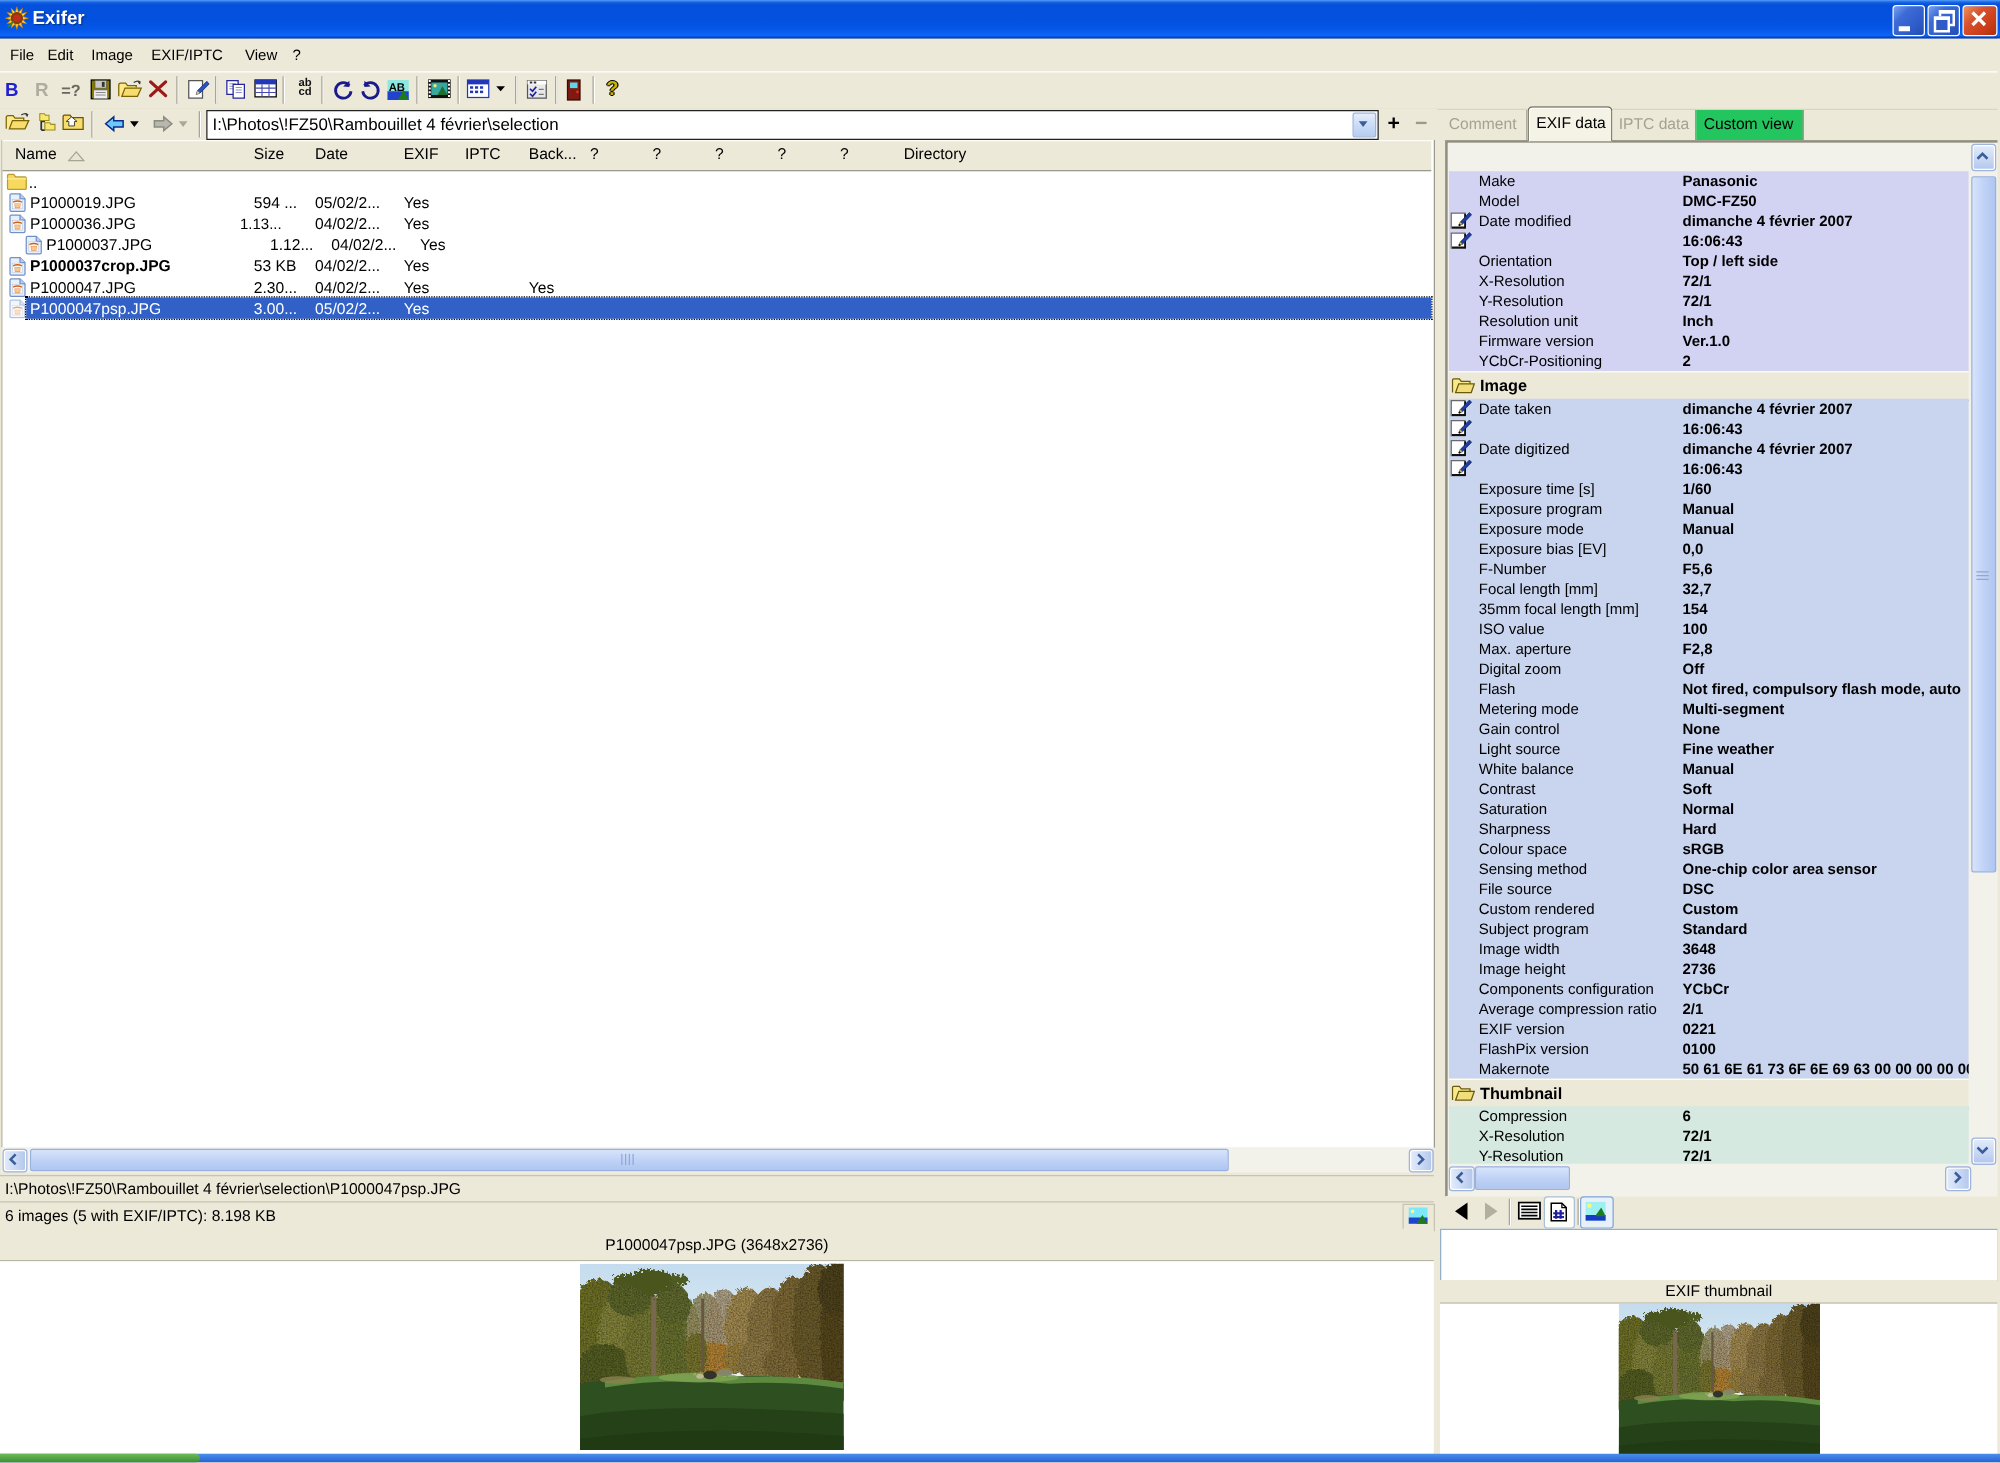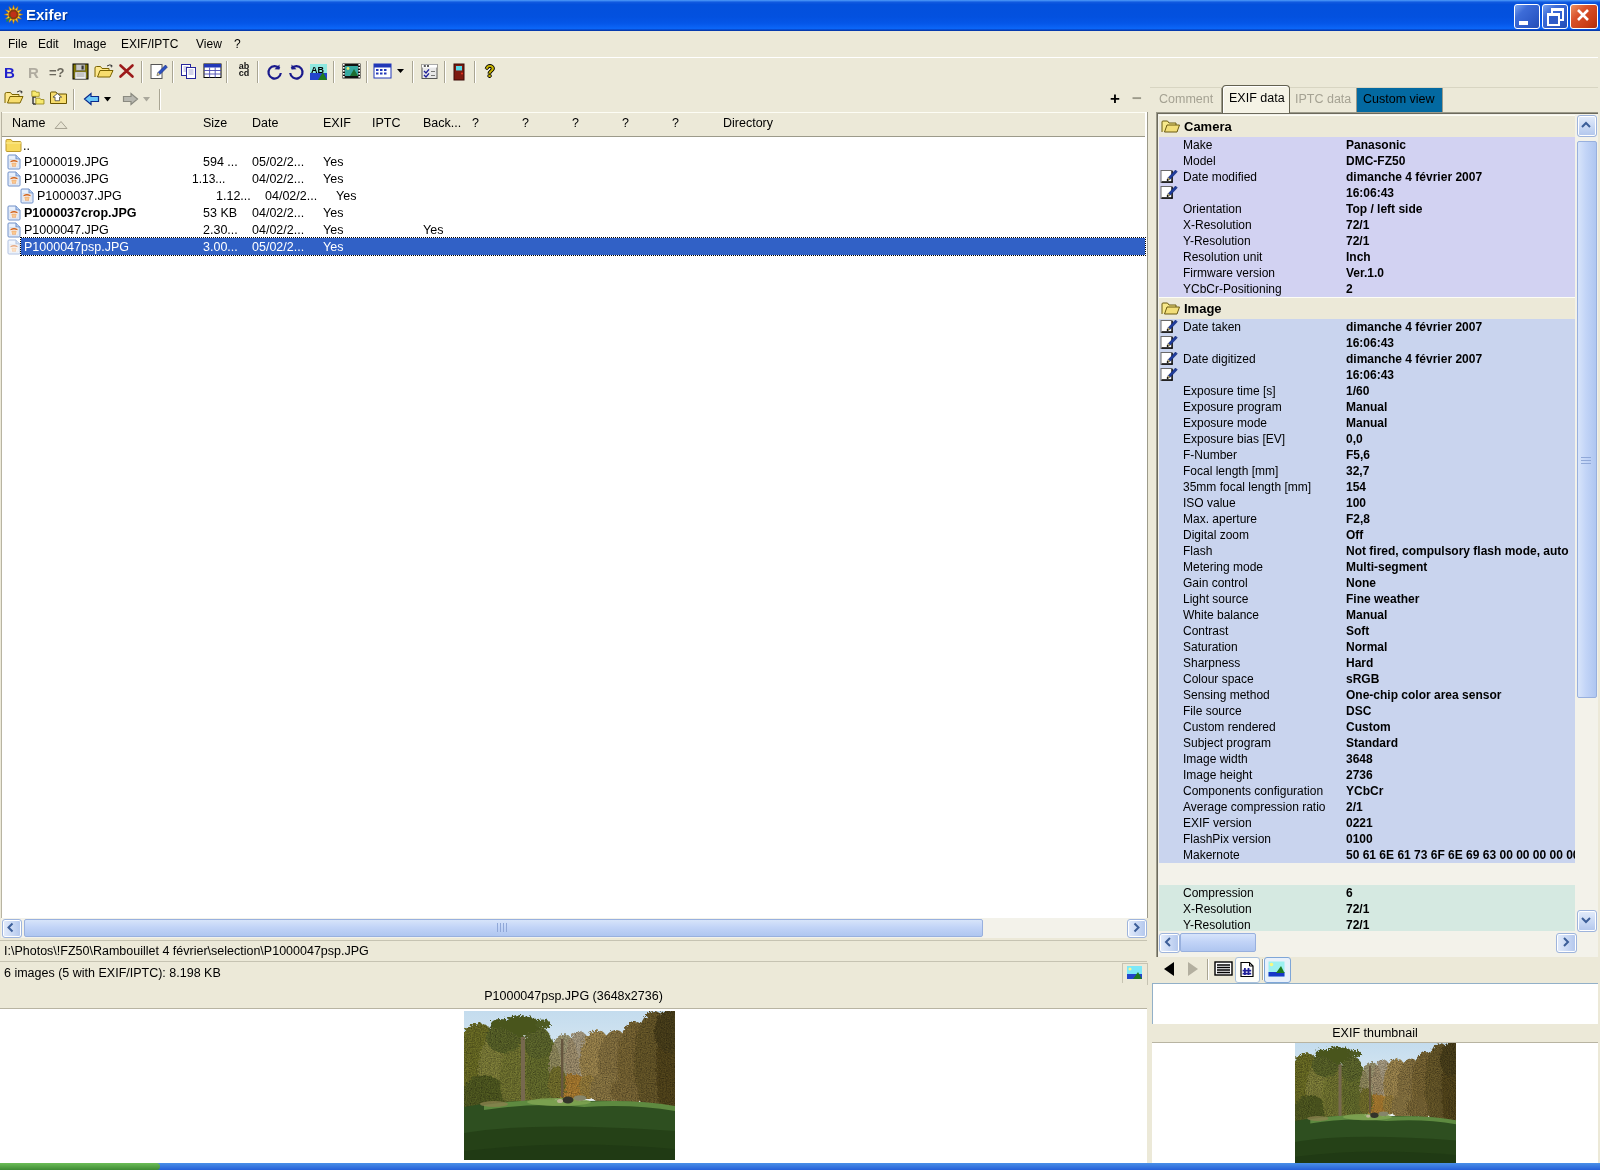--- a/index.html
+++ b/index.html
@@ -213,34 +213,41 @@
 <svg class="icon" style="left:103px;top:9px" width="9" height="7">
       <path d="M1 1 L8 1 L4.5 5.5 Z" fill="#000"></path>
     </svg>
 <svg class="icon" style="left:122px;top:4px" width="17" height="16" viewBox="0 0 17 16">
       <path d="M15.5 8 L9 2.5 L9 5.5 L1.5 5.5 L1.5 10.5 L9 10.5 L9 13.5 Z" fill="#B8B8B0" stroke="#8A8A80" stroke-width="1.2"></path>
     </svg>
 <svg class="icon" style="left:142px;top:9px" width="9" height="7">
       <path d="M1 1 L8 1 L4.5 5.5 Z" fill="#AAA89C"></path>
     </svg>
 <div class="sep" style="left:159px;top:2px;height:21px;"></div>
+<div class="abs" style="left:165px;top:1px;width:936px;height:22px;background:#fff;border:1px solid #222;">
+<span style="position:absolute;left:4px;top:3px;font-size:13.5px;white-space:nowrap;">I:\Photos\!FZ50\Rambouillet 4 février\selection</span>
+<div class="abs" style="right:1px;top:1px;width:17px;height:18px;background:linear-gradient(180deg,#E6EEFB,#CBDCF6 50%,#B6CCF0);border:1px solid #9EB4DC;border-radius:2px;">
+<svg width="15" height="16">
+          <path d="M4 6 L11 6 L7.5 10.5 Z" fill="#3C5E98"></path>
+        </svg></div>
+</div>
 <div class="abs" style="left:1106px;top:2px;width:18px;height:20px;font-size:17px;font-weight:bold;text-align:center;line-height:20px;">+</div>
 <div class="abs" style="left:1128px;top:2px;width:18px;height:20px;font-size:17px;font-weight:bold;text-align:center;line-height:20px;color:#9C9A8A;">−</div>
 </div>
 <div class="abs" style="left:1150px;top:85px;width:450px;height:27px;">
 <div class="abs" style="left:3px;top:3px;width:68px;height:24px;background:#ECE9D8;border-right:1px solid #9C9A8A;">
       <span style="position:absolute;left:6px;top:4px;color:#A5A293;font-size:12.5px;">Comment</span>
     </div>
 <div class="abs" style="left:72px;top:0px;width:66px;height:27px;background:#F5F3E6;border:1px solid #62604F;border-bottom:none;border-radius:4px 4px 0 0;box-shadow:inset 1px 1px 0 #fff;z-index:3;">
       <span style="position:absolute;left:6px;top:5px;color:#000;font-size:12.5px;">EXIF data</span>
     </div>
 <div class="abs" style="left:139px;top:3px;width:67px;height:24px;background:#ECE9D8;border-right:1px solid #9C9A8A;">
       <span style="position:absolute;left:6px;top:4px;color:#A5A293;font-size:12.5px;">IPTC data</span>
     </div>
-<div class="abs" style="left:207px;top:3px;width:85px;height:24px;background:#0369a1;border-right:1px solid #9C9A8A;">
+<div class="abs" style="left:207px;top:3px;width:85px;height:24px;background:#22c55e;border-right:1px solid #9C9A8A;">
       <span style="position:absolute;left:6px;top:4px;color:#000;font-size:12.5px;">Custom view</span>
     </div>
 </div>
 <div class="abs" style="left:1px;top:112px;width:1145px;height:806px;background:#fff;border-left:1px solid #B8B4A2;border-right:1px solid #9C9A8A;">
 <div class="hdrrow" style="left:0;top:0;width:1143px;height:23px;">
 <span class="hdrtxt" style="left:10px;font-weight:normal;font-size:12.5px;">Name</span>
 <span class="hdrtxt" style="left:201px;font-weight:normal;font-size:12.5px;">Size</span>
 <span class="hdrtxt" style="left:250px;font-weight:normal;font-size:12.5px;">Date</span>
 <span class="hdrtxt" style="left:321px;font-weight:normal;font-size:12.5px;">EXIF</span>
 <span class="hdrtxt" style="left:370px;font-weight:normal;font-size:12.5px;">IPTC</span>
@@ -440,27 +447,20 @@
 <path d="M0 122 Q70 110 211 120 L211 149 L0 149 Z" fill="#254117"></path>
 <path d="M0 140 Q100 128 211 138 L211 149 L0 149 Z" fill="#203A14"></path>
 <ellipse cx="104" cy="89" rx="5.5" ry="3.4" fill="#33332A"></ellipse>
 <ellipse cx="116" cy="87" rx="6.5" ry="2.8" fill="#85856A"></ellipse>
 <ellipse cx="96" cy="90" rx="3" ry="2" fill="#BEB696"></ellipse>
 <ellipse cx="30" cy="93" rx="14" ry="3" fill="#8A814E" opacity="0.8"></ellipse>
 </svg></div>
 </div>
 <div class="abs" style="left:1156px;top:112px;width:442px;height:844px;background:#F3F2EA;border:1px solid #9C9A8A;border-right-color:#fff;border-bottom-color:#fff;box-shadow:inset 1px 1px 0 #6C6A5C;">
 <div class="abs" style="left:2px;top:2px;width:416px;height:816px;overflow:hidden;">
-<div class="hdrrow" style="left:0;top:0px;width:416px;height:22px;">
-        <div class="abs" style="left:2px;top:3px;"><svg width="19" height="15" viewBox="0 0 19 15">
-            <path d="M1 13 L1 3 Q1 2 2 2 L6.5 2 L8 4 L15 4 L15 6" fill="#F7E98C" stroke="#6A5A10"></path>
-            <path d="M3.5 13 L6 6 L18.5 6 L16 13 Z" fill="#F2DE78" stroke="#6A5A10"></path>
-          </svg></div>
-        <span class="hdrtxt" style="left:25px;font-size:13px;">Camera</span>
-      </div>
 <div class="abs" style="left:0;top:22px;width:416px;height:160px;background:#D2D2F2;">
         <div class="exrow" style="left:0;top:0px;width:416px;height:16px;">
           <span class="exlab">Make</span>
           <span class="exval">Panasonic</span>
         </div>
         <div class="exrow" style="left:0;top:16px;width:416px;height:16px;">
           <span class="exlab">Model</span>
           <span class="exval">DMC-FZ50</span>
         </div>
         <div class="exrow" style="left:0;top:32px;width:416px;height:16px;">
@@ -678,20 +678,27 @@
           <span class="exval">0221</span>
         </div>
         <div class="exrow" style="left:0;top:512px;width:416px;height:16px;">
           <span class="exlab">FlashPix version</span>
           <span class="exval">0100</span>
         </div>
         <div class="exrow" style="left:0;top:528px;width:416px;height:16px;text-decoration:underline;">
           <span class="exlab">Makernote</span>
           <span class="exval">50 61 6E 61 73 6F 6E 69 63 00 00 00 00 00</span>
         </div>
+      </div>
+<div class="hdrrow" style="left:0;top:748px;width:416px;height:22px;">
+        <div class="abs" style="left:2px;top:3px;"><svg width="19" height="15" viewBox="0 0 19 15">
+            <path d="M1 13 L1 3 Q1 2 2 2 L6.5 2 L8 4 L15 4 L15 6" fill="#F7E98C" stroke="#6A5A10"></path>
+            <path d="M3.5 13 L6 6 L18.5 6 L16 13 Z" fill="#F2DE78" stroke="#6A5A10"></path>
+          </svg></div>
+        <span class="hdrtxt" style="left:25px;font-size:13px;">Thumbnail</span>
       </div>
 <div class="abs" style="left:0;top:770px;width:483px;height:48px;background:#D5E9E1;">
         <div class="exrow" style="left:0;top:0px;width:416px;height:16px;">
           <span class="exlab">Compression</span>
           <span class="exval">6</span>
         </div>
         <div class="exrow" style="left:0;top:16px;width:416px;height:16px;">
           <span class="exlab">X-Resolution</span>
           <span class="exval">72/1</span>
         </div>

